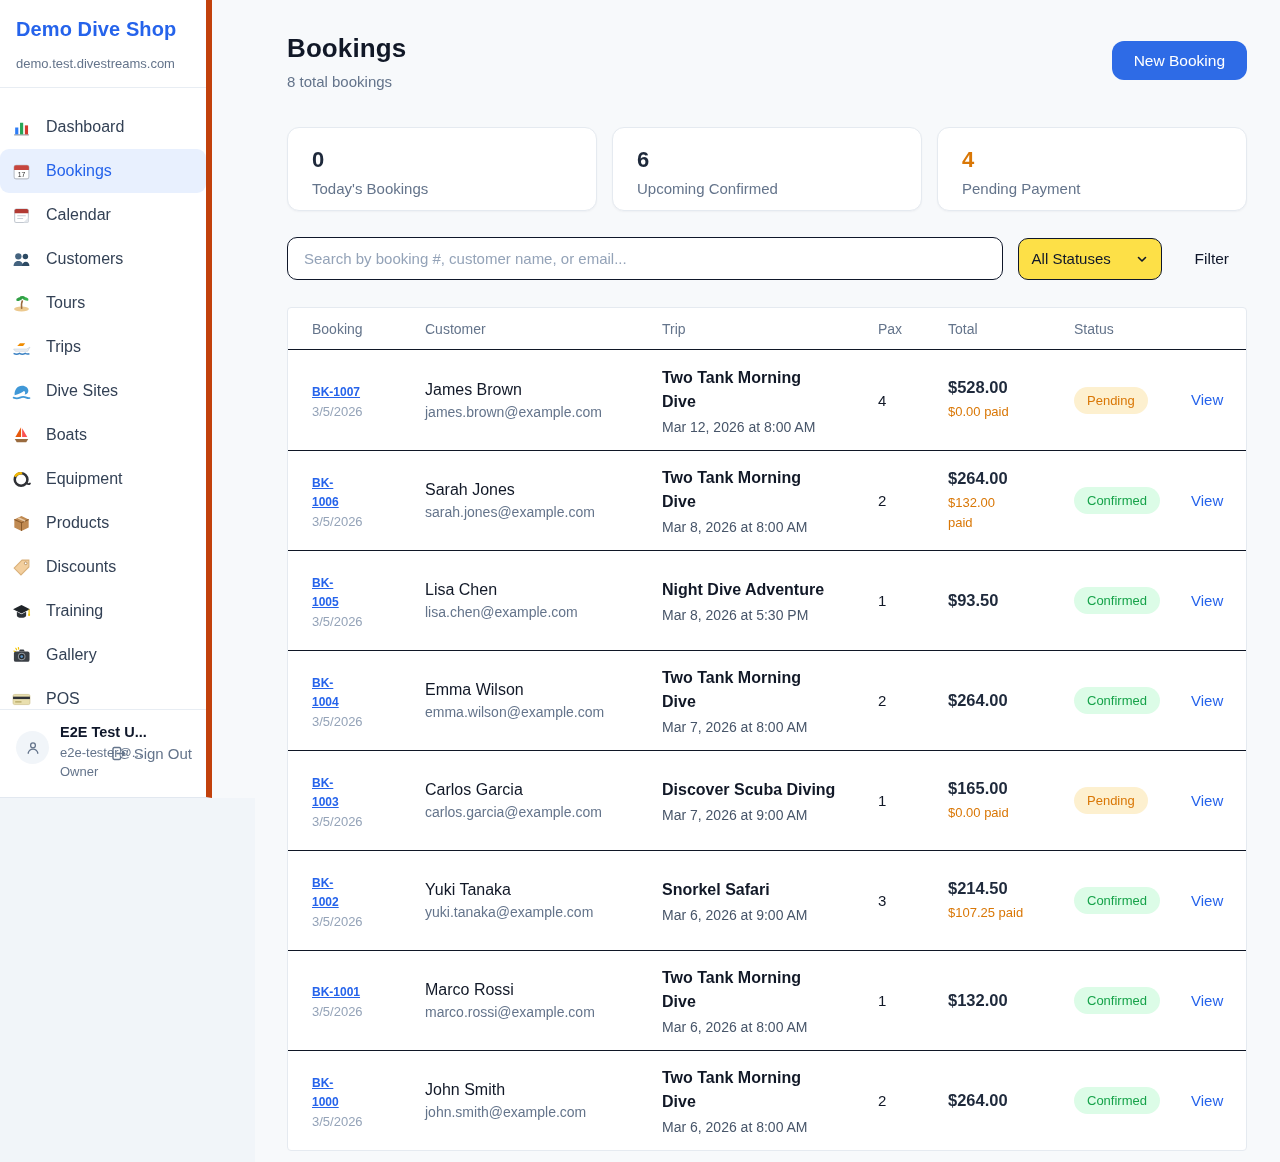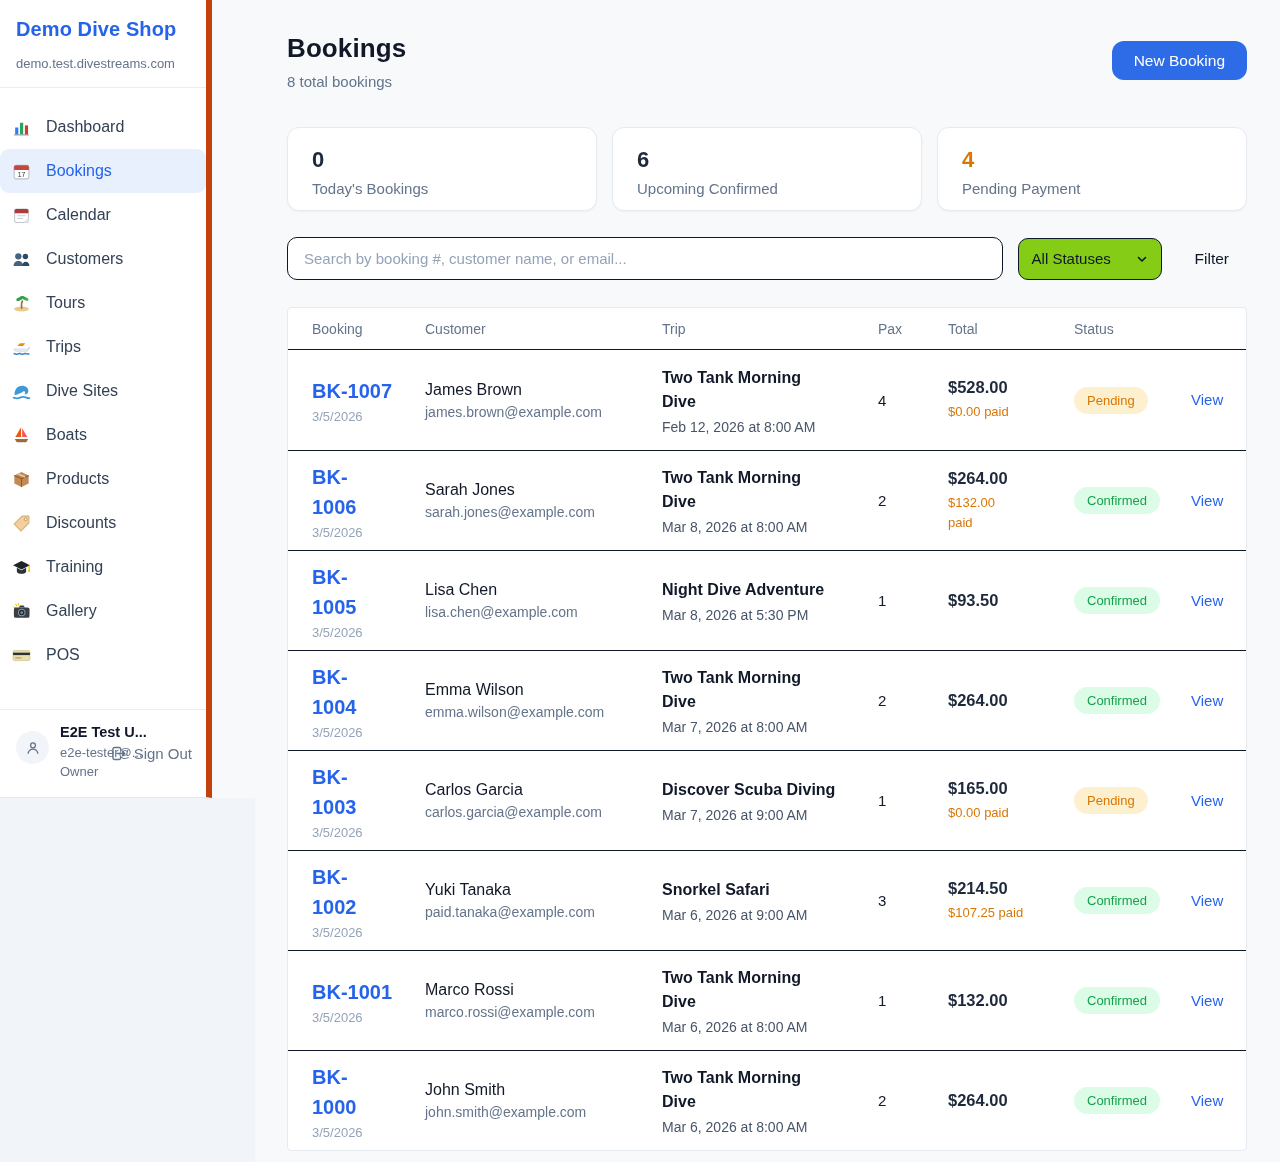--- a/index.html
+++ b/index.html
@@ -73,42 +73,42 @@
   .stat-value { font-size:22px; font-weight:800; }
   .stat-label { font-size:15px; color:#64748b; margin-top:7px; }
   .controls { display:flex; align-items:center; gap:15px; margin-top:26px; }
   .search {
     flex:1; height:43px; border:1.5px solid #0f172a; border-radius:10px;
     padding:0 16px; font-size:15px; font-family:inherit; color:#0f172a; background:#fff; outline:none;
   }
   .search::placeholder { color:#94a3b8; }
   .select {
     width:144px; height:42px; border:1.5px solid #0f172a; border-radius:10px;
-    background:#84cc16; cursor:pointer; font-family:inherit; font-size:15px; color:#0f172a;
+    background:#fde047; cursor:pointer; font-family:inherit; font-size:15px; color:#0f172a;
     display:flex; align-items:center; justify-content:space-between; padding:0 13px;
   }
   .filter-btn {
     background:none; border:none; cursor:pointer; font-family:inherit;
     font-size:15.5px; color:#0f172a; padding:0 18px;
   }
   
   .table {
     margin-top:27px; background:#fff;
     border:1px solid #e5eaf0; border-radius:4px; overflow:hidden;
   }
   .grid-row {
     display:grid;
     grid-template-columns:113px 237px 216px 70px 126px 117px 1fr;
     padding:0 24px; align-items:center;
   }
   .thead { height:42px; border-bottom:1px solid #101726; }
   .th { font-size:14px; color:#64748b; font-weight:500; }
   .trow { height:100px; }
   .trow + .trow { border-top:1px solid #101726; }
-  .bk-id { color:#2563eb; font-weight:600; font-size:20px; line-height:1.5; }
+  .bk-id { color:#2563eb; font-weight:600; font-size:12px; line-height:1.5;text-decoration:underline; }
   .bk-date { color:#94a3b8; font-size:13px; margin-top:3px; }
   .cust-name { font-size:16px; color:#111827; }
   .cust-email { font-size:14px; color:#64748b; margin-top:5px; }
   .trip-title { font-size:16px; font-weight:600; color:#111827; max-width:175px; line-height:1.5; }
   .trip-when { font-size:14px; color:#475569; margin-top:5px; }
   .pax { font-size:15px; color:#111827; }
   .total-amt { font-size:16.5px; font-weight:700; color:#1e293b; }
   .total-paid { font-size:13px; color:#d97706; margin-top:5px; line-height:1.5; max-width:100px; }
   .badge {
     display:inline-block; padding:6px 13px; border-radius:999px;
@@ -207,20 +207,30 @@
             <path d="M8.6 1.2v9.3H3.2z" fill="#e8590c"></path>
             <path d="M9.6 2.2v8.3h4.9z" fill="#fa5252"></path>
             <path d="M2.6 12.4h12.8l-1.9 3H4.5z" fill="#9a6b3f"></path>
           </svg>
         </span>
         <span>Boats</span>
       </div>
       <div class="nav-item">
         <span class="nav-icon">
           <svg viewBox="0 0 18 18">
+            <circle cx="8.6" cy="9" r="6" fill="none" stroke="#2f3136" stroke-width="2.4"></circle>
+            <path d="M3.4 5.4A6 6 0 0 1 8.6 3" fill="none" stroke="#f2b705" stroke-width="2.4" stroke-linecap="round"></path>
+            <path d="M13.6 12.4c1.4 1.1 2.6 1.2 3.3.4" stroke="#2f3136" stroke-width="1.8" fill="none" stroke-linecap="round"></path>
+          </svg>
+        </span>
+        <span>Equipment</span>
+      </div>
+      <div class="nav-item">
+        <span class="nav-icon">
+          <svg viewBox="0 0 18 18">
             <path d="M2.2 5.2L9 2l6.8 3.2v7.6L9 16l-6.8-3.2z" fill="#c08a52"></path>
             <path d="M2.2 5.2L9 8.2l6.8-3" fill="none" stroke="#8a5a2b" stroke-width="1"></path>
             <path d="M9 8.2V16" stroke="#8a5a2b" stroke-width="1"></path>
             <path d="M5.6 3.6l6.8 3.1" stroke="#e7c9a5" stroke-width="1.5"></path>
           </svg>
         </span>
         <span>Products</span>
       </div>
       <div class="nav-item">
         <span class="nav-icon">
@@ -342,21 +352,21 @@
     <div>
       <a class="bk-id">BK-1007</a>
       <div class="bk-date">3/5/2026</div>
     </div>
     <div>
       <div class="cust-name">James Brown</div>
       <div class="cust-email">james.brown@example.com</div>
     </div>
     <div>
       <div class="trip-title">Two Tank Morning Dive</div>
-      <div class="trip-when">Feb 12, 2026 at 8:00 AM</div>
+      <div class="trip-when">Mar 12, 2026 at 8:00 AM</div>
     </div>
     <div class="pax">4</div>
     <div>
       <div class="total-amt">$528.00</div>
       <div class="total-paid">$0.00 paid</div>
     </div>
     <div>
       <span class="badge pending">Pending</span>
     </div>
     <div>
@@ -468,21 +478,21 @@
     </div>
   </div>
 
   <div class="grid-row trow">
     <div>
       <a class="bk-id">BK-<br>1002</a>
       <div class="bk-date">3/5/2026</div>
     </div>
     <div>
       <div class="cust-name">Yuki Tanaka</div>
-      <div class="cust-email">paid.tanaka@example.com</div>
+      <div class="cust-email">yuki.tanaka@example.com</div>
     </div>
     <div>
       <div class="trip-title">Snorkel Safari</div>
       <div class="trip-when">Mar 6, 2026 at 9:00 AM</div>
     </div>
     <div class="pax">3</div>
     <div>
       <div class="total-amt">$214.50</div>
       <div class="total-paid">$107.25 paid</div>
     </div>

